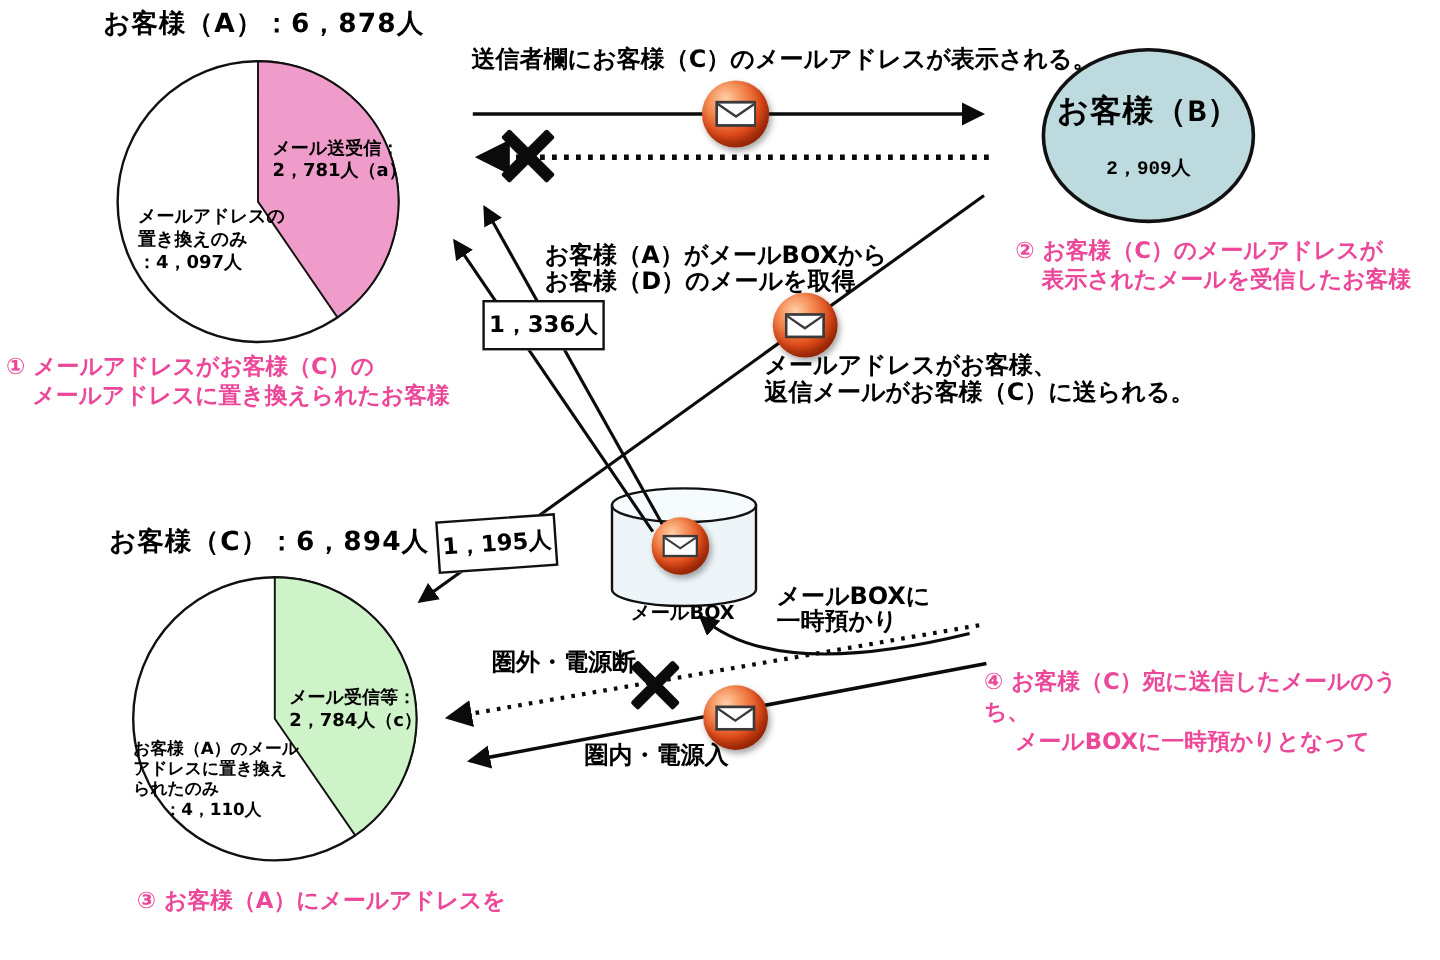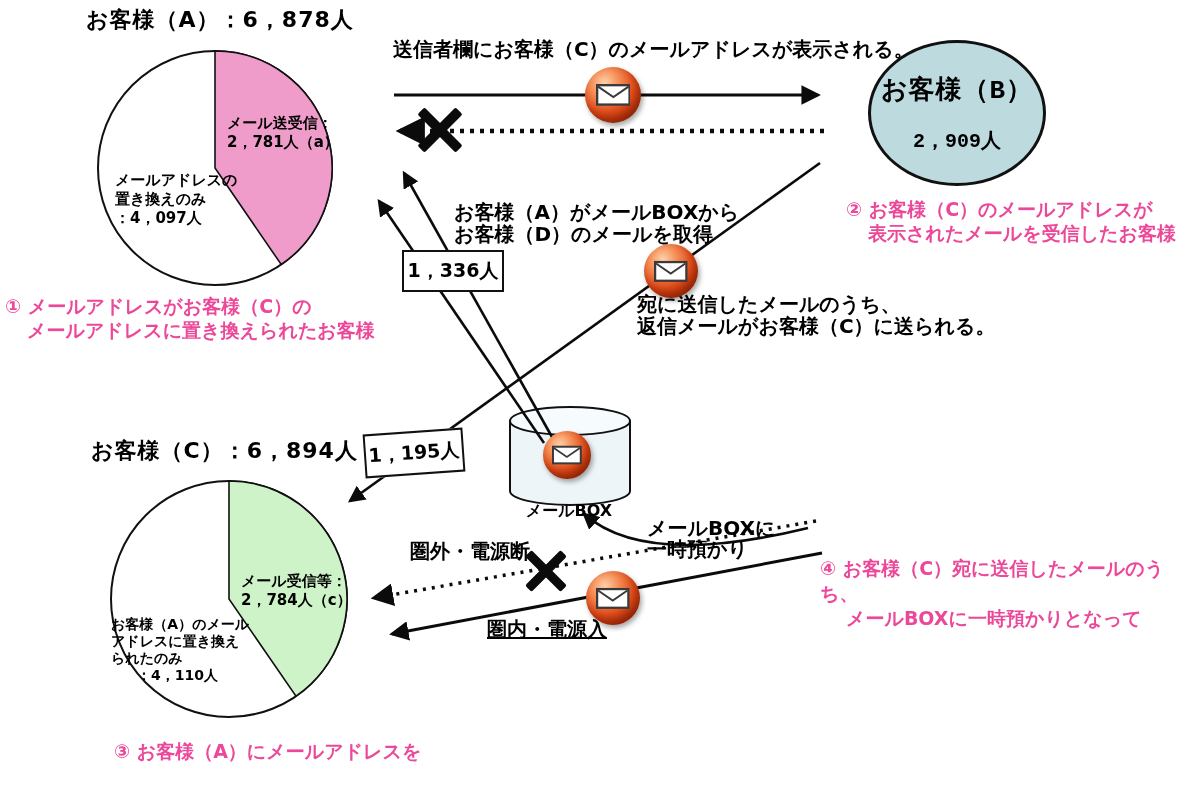--- a/index.html
+++ b/index.html
@@ -16,21 +16,21 @@
   .flow-label{font-size:20px;font-weight:bold;line-height:22px;}
   .count-box{
     background:#fff;border:2px solid #111;display:flex;align-items:center;justify-content:center;
     font-size:19px;font-weight:bold;
   }
   .bubble{
     border:3px solid #111;border-radius:50%;display:flex;flex-direction:column;
     align-items:center;justify-content:center;text-align:center;font-family:Liberation Mono, monospace;
   }
   .bubble .bname{font-size:26px;font-weight:bold;letter-spacing:1px;}
-  .bubble .bcount{font-size:20px;font-weight:bold;margin-top:20px;}
+  .bubble .bcount{font-size:16px;font-weight:bold;margin-top:20px;}
   .mail-icon{
     border-radius:50%;
     background:radial-gradient(circle at 35% 28%, #ffd0a8 0%, #f58a52 28%, #e04d1a 55%, #a12a06 82%, #6e1400 100%);
     box-shadow:2px 3px 5px rgba(0,0,0,0.35), inset -3px -5px 8px rgba(110,20,0,0.45);
     display:flex;align-items:center;justify-content:center;
   }
   .mail-icon svg{width:62%;height:46%;}
   .xmark{pointer-events:none;}
   .xmark .bar{position:absolute;left:0;top:50%;width:100%;height:10px;background:#0b0b0b;border-radius:2px;}
   .xmark .bar.b1{transform:translateY(-50%) rotate(45deg);}
@@ -115,29 +115,29 @@
     <div>④ お客様（C）宛に送信したメールのうち、</div>
     <div class="indent2">メールBOXに一時預かりとなって</div>
   </div>
 
   <div class="abs flow-label" style="left:393px;top:38px;">送信者欄にお客様（C）のメールアドレスが表示される。</div>
   <div class="abs flow-label" style="left:454px;top:201px;">
     <div>お客様（A）がメールBOXから</div>
     <div>お客様（D）のメールを取得</div>
   </div>
   <div class="abs flow-label" style="left:637px;top:293px;">
-    <div>宛に送信したメールのうち、</div>
+    <div>メールアドレスがお客様、</div>
     <div>返信メールがお客様（C）に送られる。</div>
   </div>
-  <div class="abs flow-label" style="left:647px;top:486px;line-height:21px;margin-top:32px;">
+  <div class="abs flow-label" style="left:647px;top:486px;line-height:21px;">
     <div>メールBOXに</div>
     <div>一時預かり</div>
   </div>
   <div class="abs flow-label" style="left:410px;top:540px;">圏外・電源断</div>
-  <div class="abs flow-label" style="left:487px;top:618px;text-decoration:underline;">圏内・電源入</div>
+  <div class="abs flow-label" style="left:487px;top:618px;">圏内・電源入</div>
 
   <div class="abs count-box" style="left:402px;top:250px;width:98px;height:38px;">1，336人</div>
   <div class="abs count-box" style="left:364px;top:431px;width:96px;height:40px;transform:rotate(-4deg);">1，195人</div>
 
   <div class="abs cylinder-label" style="left:519px;top:473px;width:100px;">メールBOX</div>
 
   <div class="abs bubble" style="left:868px;top:40px;width:172px;height:140px;background:#BDDBDE;">
     <div class="bname">お客様（B）</div>
     <div class="bcount">2，909人</div>
   </div>

